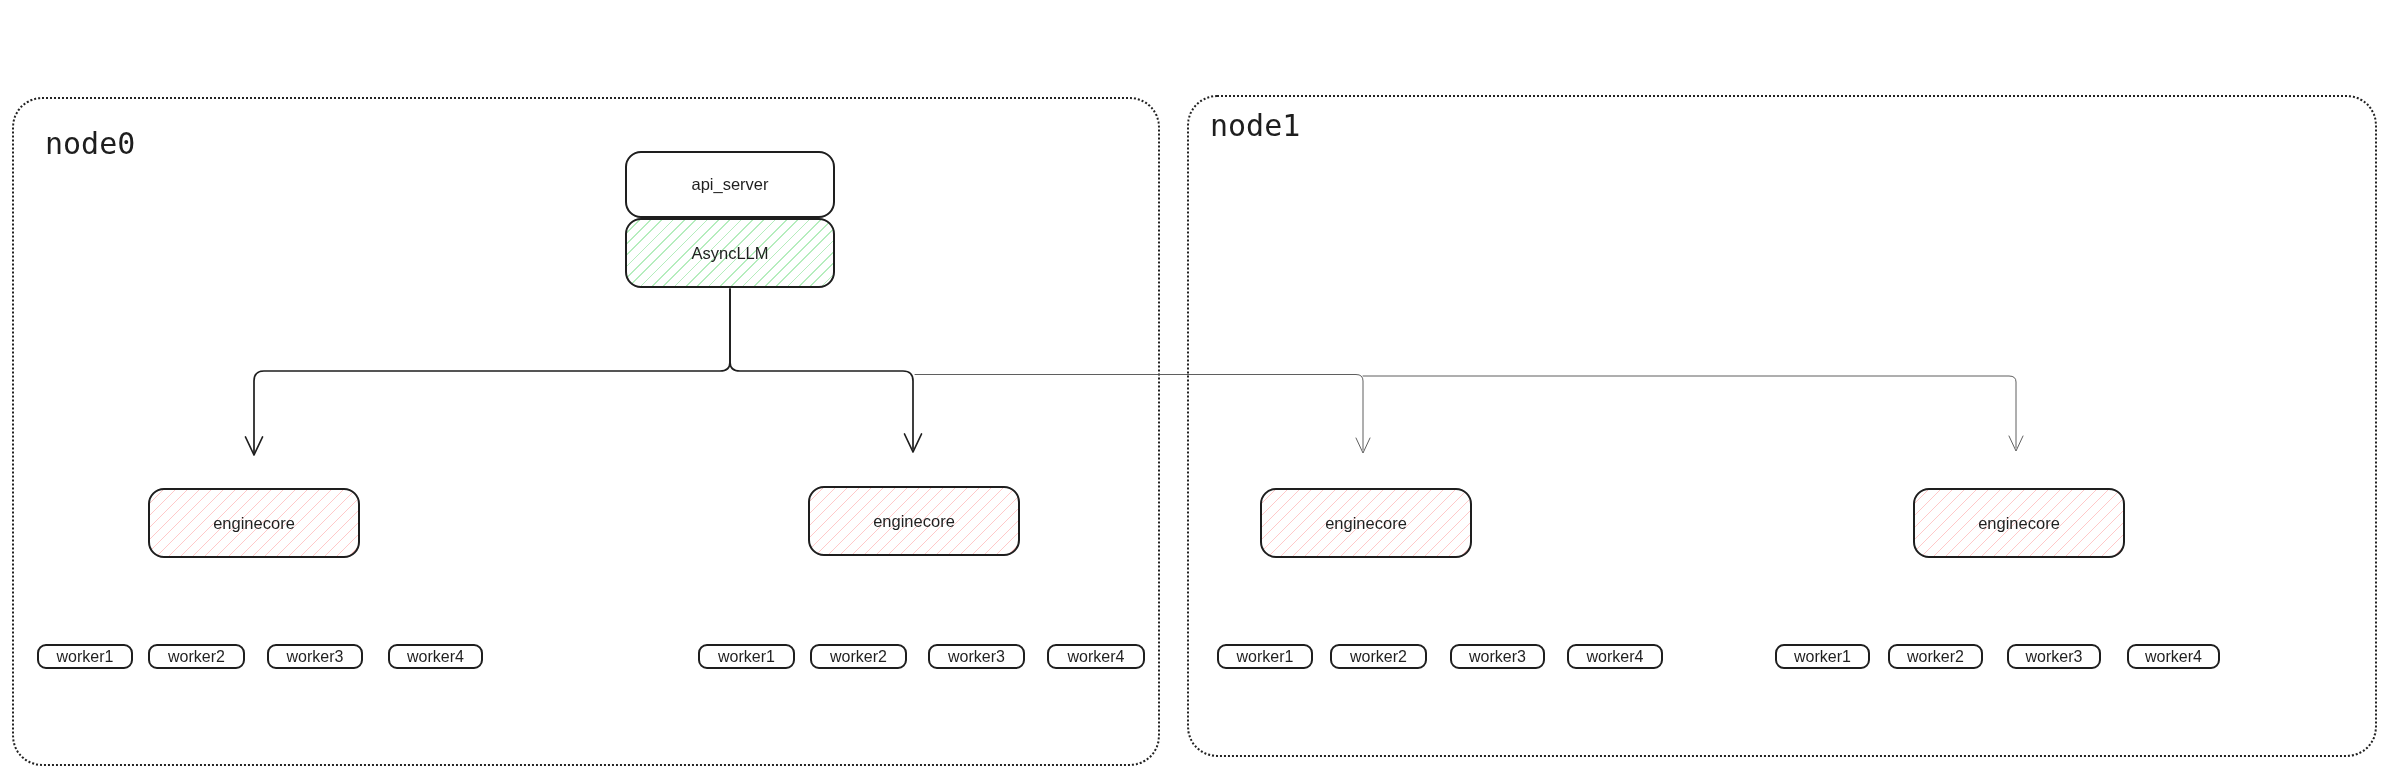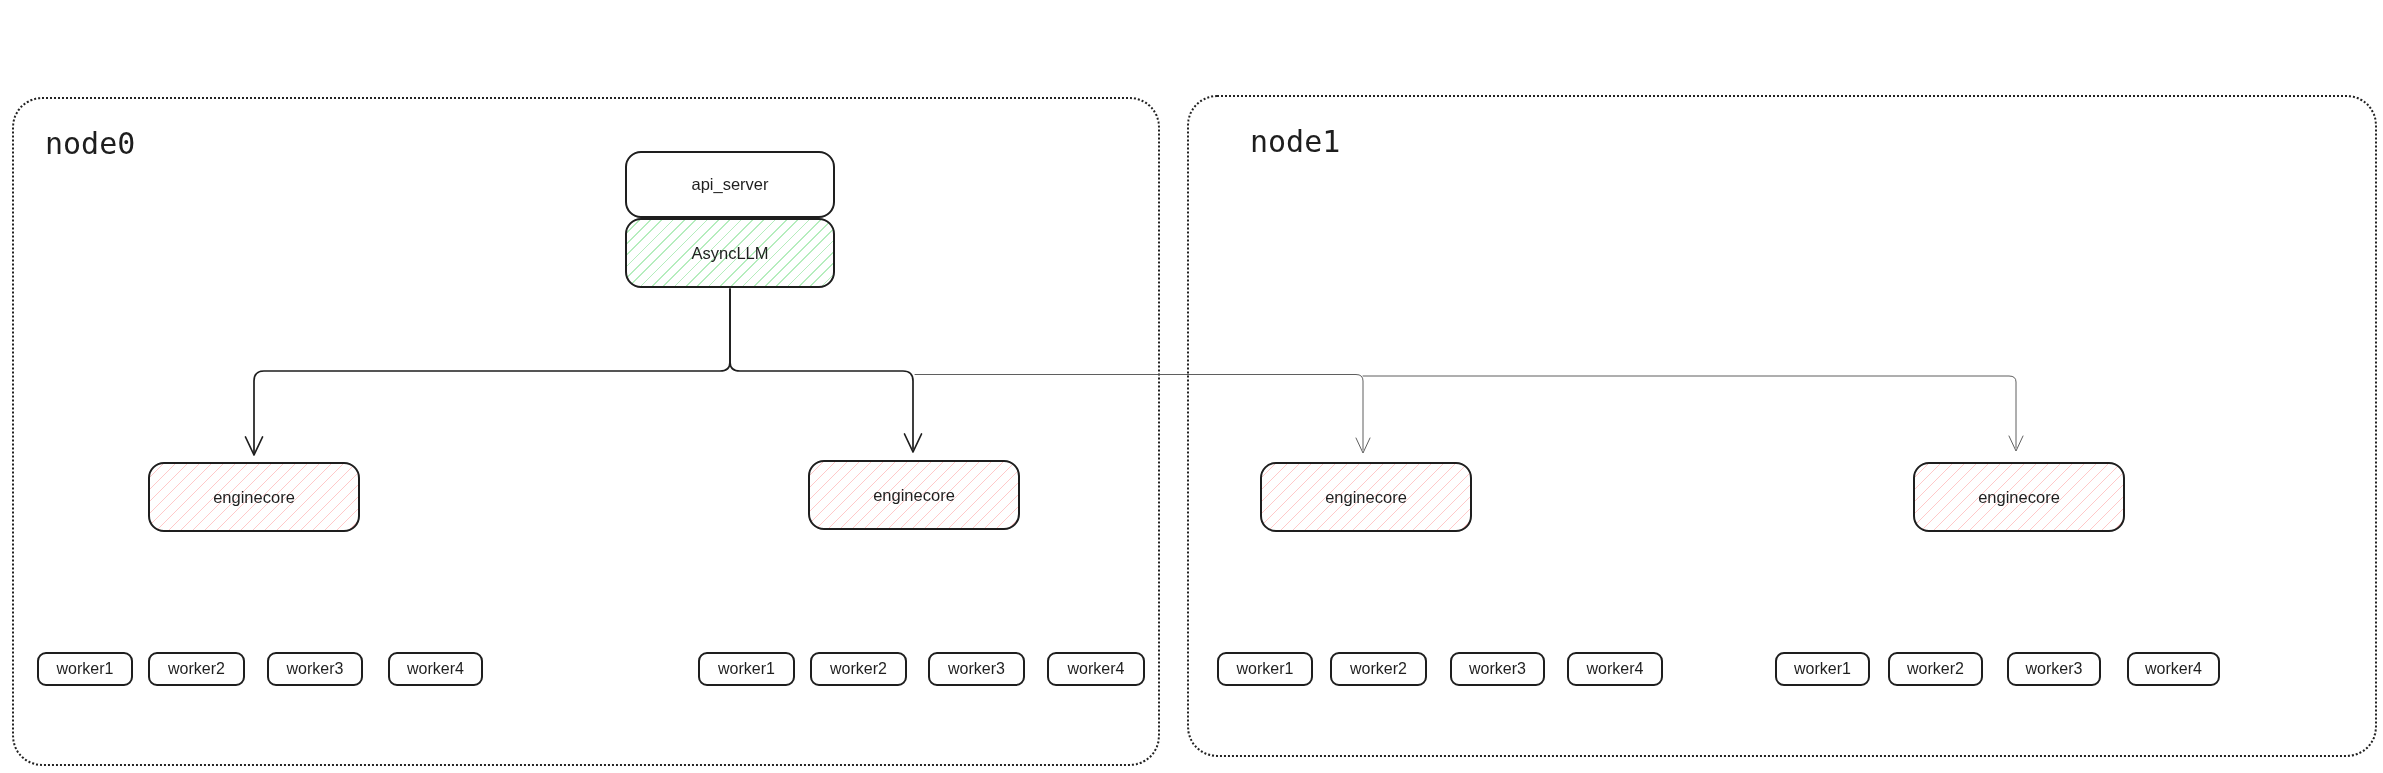--- a/index.html
+++ b/index.html
@@ -17,49 +17,49 @@
   }
   .node-label{
     position:absolute;font-family:"DejaVu Sans Mono",monospace;font-weight:normal;
     font-size:30px;color:var(--stroke,#1e1e1e);white-space:nowrap;
   }
   .box{
     position:absolute;box-sizing:border-box;border:2px solid var(--stroke,#1e1e1e);
     background:#ffffff;display:flex;align-items:center;justify-content:center;
     font-size:16.5px;font-weight:500;color:#1f1f1f;white-space:nowrap;
   }
-  .big{width:212px;height:70px;border-radius:16px;}
+  .big{width:212px;height:70px;border-radius:16px;margin-top:26px;}
   .hatch-green{
     background-image:repeating-linear-gradient(135deg,
       var(--green-hatch,#b5edbd) 0px, var(--green-hatch,#b5edbd) 1.2px,
       transparent 1.2px, transparent 8px);
   }
   .hatch-red{
     background-image:repeating-linear-gradient(135deg,
       var(--red-hatch,#ffc9c9) 0px, var(--red-hatch,#ffc9c9) 1.1px,
       transparent 1.1px, transparent 8.5px);
   }
   .worker{
-    position:absolute;top:644px;height:34px;border-radius:9px;font-size:16px;margin-top:8px;
+    position:absolute;top:644px;height:25px;border-radius:9px;font-size:16px;
   }
   svg.wires{position:absolute;left:0;top:0;pointer-events:none;}
   .wire-bold{fill:none;stroke:var(--stroke,#1e1e1e);stroke-width:1.7px;stroke-linecap:round;stroke-linejoin:round;}
   .wire-thin{fill:none;stroke:var(--thin-line,#4d4d4d);stroke-width:0.9px;stroke-linecap:round;stroke-linejoin:round;}
 </style>
 </head>
 <body>
 
 <div class="canvas">
 
 
   <div class="node" style="left:12px;top:97px;width:1144px;height:665px;"></div>
   <div class="node-label" style="left:45px;top:126px;">node0</div>
 
   <div class="node" style="left:1187px;top:95px;width:1186px;height:658px;"></div>
-  <div class="node-label" style="left:1210px;top:124px;margin-left:40px;">node1</div>
+  <div class="node-label" style="left:1210px;top:108px;">node1</div>
 
   <svg class="wires" width="2383" height="773" viewBox="0 0 2383 773">
     <path class="wire-bold" d="M730 289 V362 Q730 371 720 371 H264 Q254 371 254 381 V453"></path>
     <path class="wire-bold" d="M245.5 437 L254 455 L262.5 437"></path>
     <path class="wire-bold" d="M730 289 V362 Q730 371 740 371 H903 Q913 371 913 381 V449"></path>
     <path class="wire-bold" d="M904.5 434 L913 452 L921.5 434"></path>
     <path class="wire-thin" d="M915 374.5 H1356 Q1363 374.5 1363 381 V450"></path>
     <path class="wire-thin" d="M1356 438 L1363 453 L1370 438"></path>
     <path class="wire-thin" d="M1363 376 H2009 Q2016 376 2016 382 V448"></path>
     <path class="wire-thin" d="M2009 436 L2016 451 L2023 436"></path>

